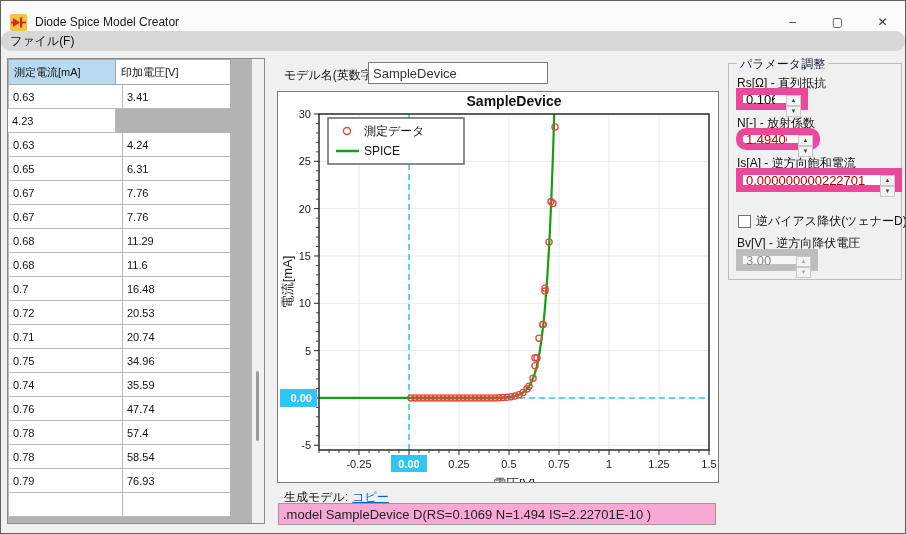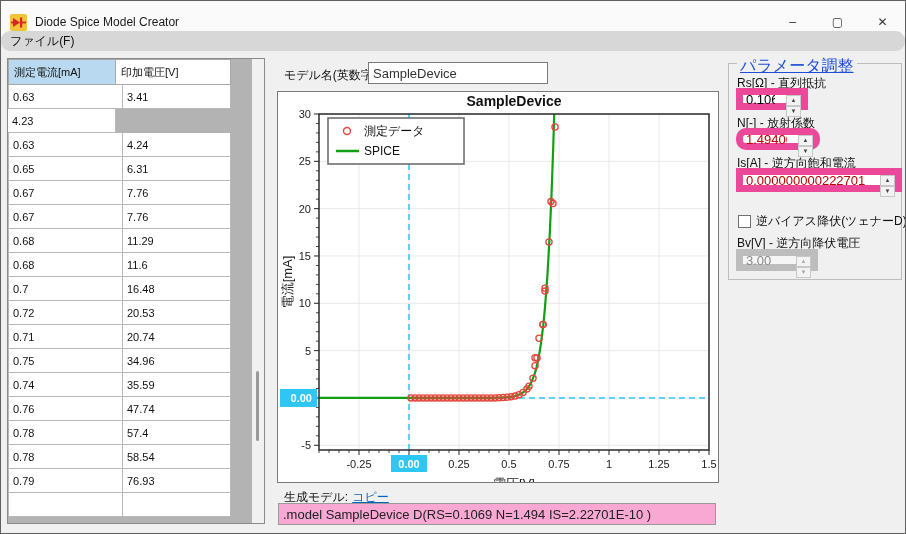--- a/index.html
+++ b/index.html
@@ -48,21 +48,21 @@
     background:#fff; border:1px solid #7a7a7a; }
   .output-label-row { position:absolute; left:283px; top:488px; font-size:12px; color:#111; }
   .copy-link { color:#0563c1; text-decoration:underline; cursor:pointer; margin-left:4px; }
   .output-input { position:absolute; left:277px; top:502px; width:438px; height:21px;
     border:1px solid #9a9a9a; background:#f9a8d4; font-size:13px; color:#222; padding:10px 4px;
     font-family:"Liberation Sans","DejaVu Sans",sans-serif; }
   
   .param-group { position:absolute; left:727px; top:62px; width:174px; height:217px;
     border:1px solid #bdbdbd; }
   .param-group-title { position:absolute; left:8px; top:-8px; background:#f0f0f0; padding:0 3px;
-    font-size:16px; color:#1d4ed8;text-decoration:underline; }
+    font-size:12px; color:#0f172a; }
   .p-label { position:absolute; font-size:12px; color:#111; white-space:nowrap; }
   .spin { position:absolute; height:22px; border:7px solid #ec4899; background:#fff;
     display:flex; align-items:center;gap:8px; }
   .spin.disabled { border-color:#bdbdbd; background:#f5f5f5; }
   .spin-value { flex:1; font-size:13px; padding:0 3px; border:none; outline:none; min-width:0;
     background:transparent; font-family:"Liberation Sans","DejaVu Sans",sans-serif; }
   .spin-arrows { width:15px; height:100%; display:flex; flex-direction:column; flex:0 0 auto; }
   .spin-arrow { flex:1; font-size:6px; line-height:9px; text-align:center; color:#444;
     background:#f3f3f3; border:1px solid #c8c8c8; cursor:default; }
   .checkbox-row { position:absolute; left:737px; top:212px; display:flex; align-items:center; }

